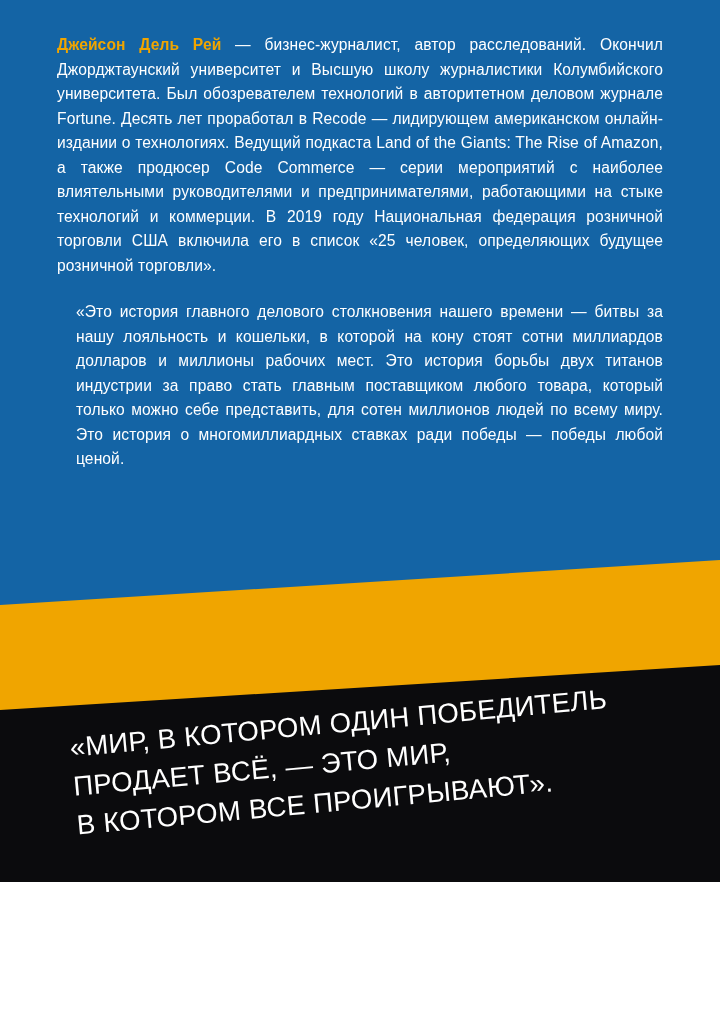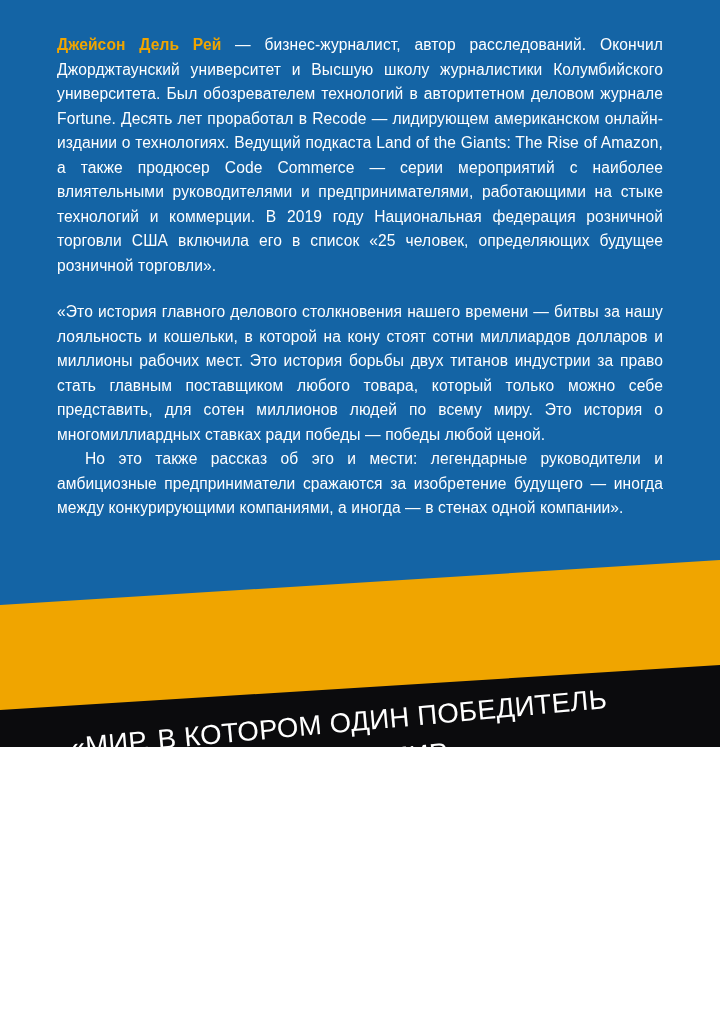--- a/index.html
+++ b/index.html
@@ -6,21 +6,21 @@
     margin: 0;
     padding: 0;
     background: #ffffff;
   }
   body {
     font-family: "Liberation Sans", sans-serif;
   }
   .page {
     position: relative;
     width: 720px;
-    height: 747px;
+    height: 882px;
     overflow: hidden;
     background: #6d28d9;
   }
   
   .blue-field {
     position: absolute;
     left: 0;
     top: 0;
     width: 720px;
     height: 1031px;
@@ -59,20 +59,21 @@
     line-height: 24.5px;
     text-align: justify;
     text-justify: inter-word;
     letter-spacing: 0.1px;
   }
   .copy p {
     margin: 0;
   }
   .copy p.para-gap {
     margin-top: 22px;
+    margin-left: 19px;
   }
   .copy p.indent {
     text-indent: 28px;
   }
   .author-name {
     color: #f0a500;
     font-weight: bold;
   }
 
   
@@ -151,21 +152,20 @@
 
 <div class="page">
 
   <div class="blue-field"></div>
   <div class="yellow-band"></div>
   <div class="black-field"></div>
 
   <div class="copy">
     <p><span class="author-name">Джейсон Дель Рей</span><span> — бизнес-журналист, автор расследований. Окончил Джорджтаунский университет и Высшую школу журналистики Колумбийского университета. Был обозревателем технологий в авторитетном деловом журнале Fortune. Десять лет проработал в Recode — лидирующем американском онлайн-издании о технологиях. Ведущий подкаста Land of the Giants: The Rise of Amazon, а также продюсер Code Commerce — серии мероприятий с наиболее влиятельными руководителями и предпринимателями, работающими на стыке технологий и коммерции. В 2019 году Национальная федерация розничной торговли США включила его в список «25 человек, определяющих будущее розничной торговли».</span></p>
     <p class="para-gap">«Это история главного делового столкновения нашего времени — битвы за нашу лояльность и кошельки, в которой на кону стоят сотни миллиардов долларов и миллионы рабочих мест. Это история борьбы двух титанов индустрии за право стать главным поставщиком любого товара, который только можно себе представить, для сотен миллионов людей по всему миру. Это история о многомиллиардных ставках ради победы — победы любой ценой.</p>
-    <p class="indent">Но это также рассказ об эго и мести: легендарные руководители и амбициозные предприниматели сражаются за изобретение будущего — иногда между конкурирующими компаниями, а иногда — в стенах одной компании».</p>
   </div>
 
   <div class="quote-wrap">
     <div class="quote">
       <div>«МИР, В КОТОРОМ ОДИН ПОБЕДИТЕЛЬ</div>
       <div>ПРОДАЕТ ВСЁ, — ЭТО МИР,</div>
       <div>В КОТОРОМ ВСЕ ПРОИГРЫВАЮТ».</div>
     </div>
   </div>
 

